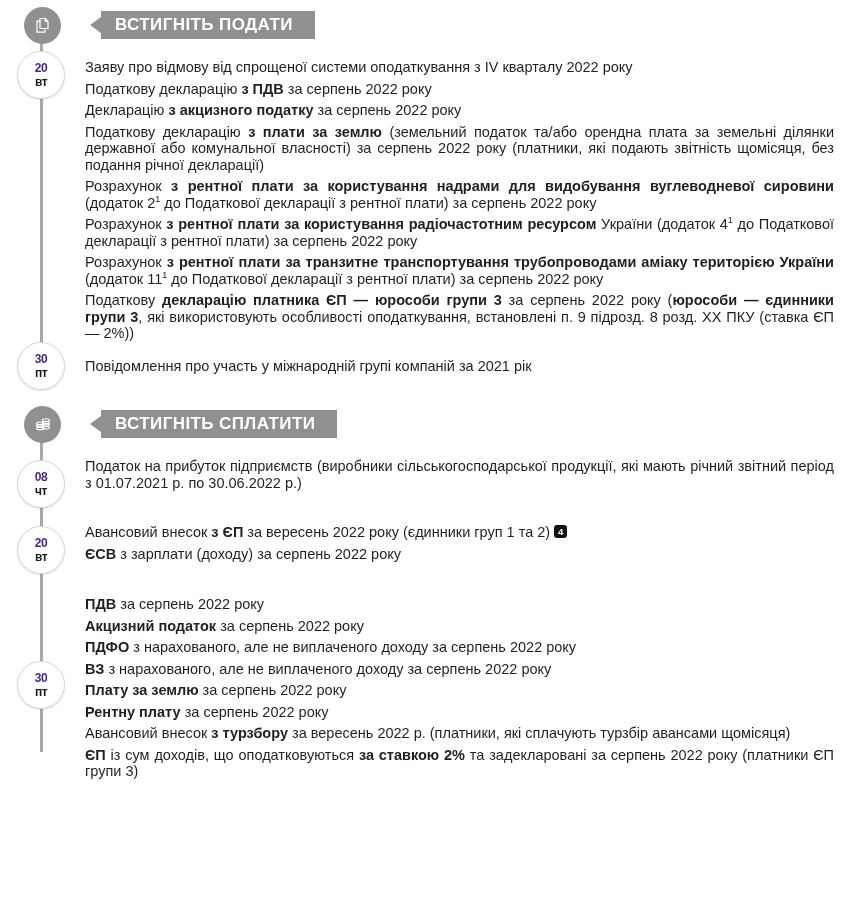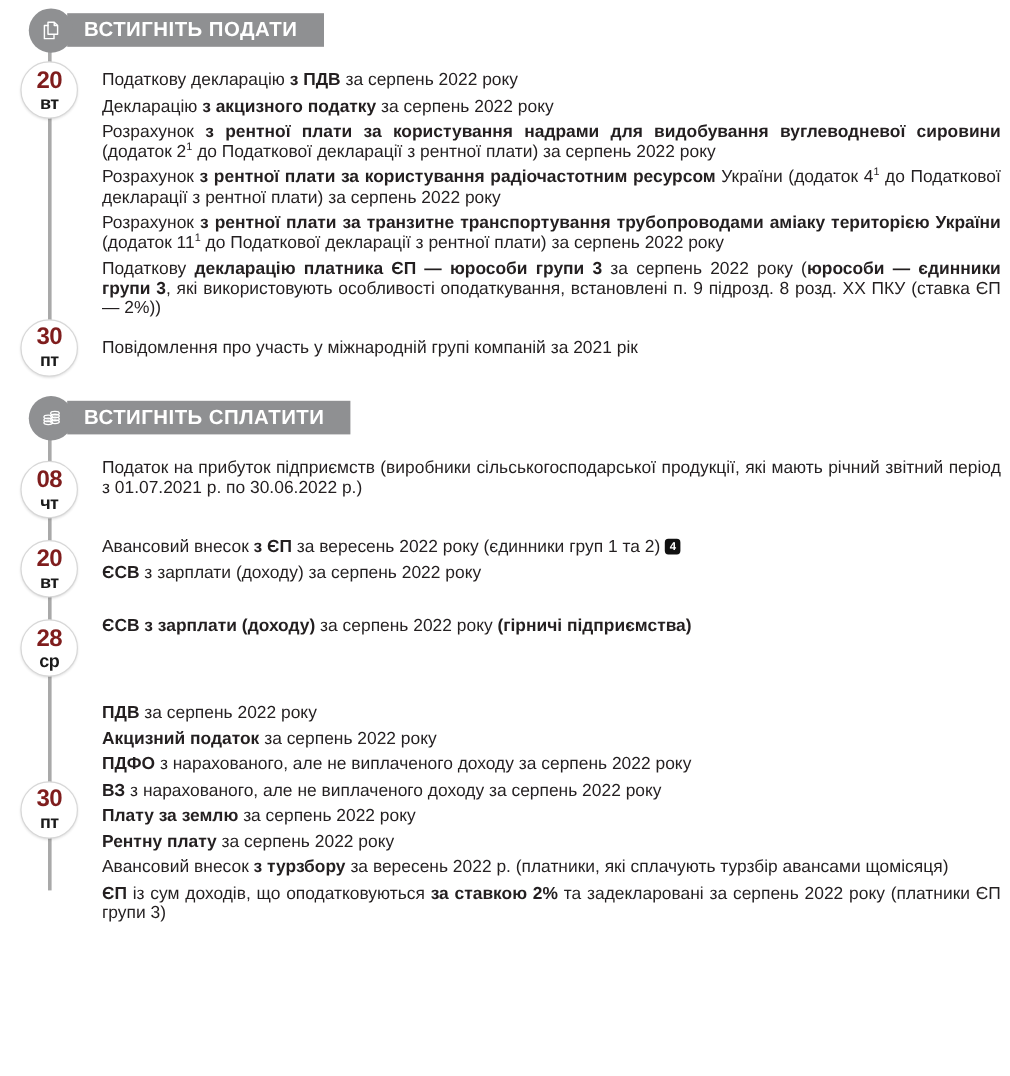--- a/index.html
+++ b/index.html
@@ -7,37 +7,37 @@
   .page{position:relative;width:842px;height:897px;overflow:hidden;background:#fff;box-sizing:border-box;padding-top:7px;}
 
   
   .cal-section{position:relative;padding-left:85px;padding-right:8px;box-sizing:border-box;}
   .tline{position:absolute;left:40px;width:3px;background:#a9a9a9;z-index:0;}
   .section-submit{margin-bottom:32px;}
   .section-submit .tline{top:22px;bottom:26px;}
   .section-pay .tline{top:20px;bottom:28px;}
 
   
-  .sec-header{position:relative;height:36px;margin-bottom:16px;margin-left:-85px;padding-left:64px;}
+  .sec-header{position:relative;height:36px;margin-bottom:16px;margin-left:-85px;padding-left:109px;}
   .icon-circle{position:absolute;left:24px;top:0;width:37px;height:37px;border-radius:50%;
     background:#8f9092;z-index:2;display:flex;align-items:center;justify-content:center;}
   .banner{position:relative;display:inline-flex;align-items:center;height:28px;margin-top:4px;margin-left:-8px;
     background:#8f9092;color:#fff;font-weight:700;font-size:17px;letter-spacing:.4px;padding:0 22px 0 14px;}
   .banner::before{content:"";position:absolute;left:-11px;top:50%;margin-top:-8px;width:0;height:0;
     border-right:11px solid #8f9092;border-top:8px solid transparent;border-bottom:8px solid transparent;}
 
   
   .group{position:relative;margin-bottom:14px;}
   .section-submit .group{margin-bottom:16px;}
   .date-circle{position:absolute;left:-68px;top:50%;transform:translateY(-50%);width:46px;height:46px;
     border-radius:50%;background:#fff;border:1px solid #d7d7d7;box-shadow:0 1px 2px rgba(0,0,0,.12);
     z-index:2;display:flex;flex-direction:column;align-items:center;justify-content:center;line-height:1;}
   .section-submit .group:first-child .date-circle{top:-8px;transform:none;}
-  .date-circle .day{font-size:20px;font-weight:700;color:#7f1d1d;letter-spacing:-.5px;}
-  .date-circle .wd{font-size:15px;font-weight:700;color:#1a1a1a;margin-top:2px;letter-spacing:-.5px;}
+  .date-circle .day{font-size:12px;font-weight:700;color:#4c1d95;letter-spacing:-.5px;}
+  .date-circle .wd{font-size:12px;font-weight:700;color:#1a1a1a;margin-top:2px;letter-spacing:-.5px;}
 
   .items p{margin:0 0 5px 0;font-size:14.5px;line-height:16.5px;text-align:justify;}
   .items p:last-child{margin-bottom:0;}
   .section-pay .group{min-height:52px;display:flex;}
   .section-pay .items{display:flex;flex-direction:column;width:100%;}
   .section-pay .group-30 .items{padding-top:6px;}
   b{font-weight:700;margin-top:44px;}
   sup{font-size:9px;line-height:0;}
 
   
@@ -63,22 +63,24 @@
         <span>ВСТИГНІТЬ ПОДАТИ</span>
       </div>
     </header>
     <div class="groups">
         <div class="group group-20">
           <div class="date-circle">
             <span class="day">20</span>
             <span class="wd">вт</span>
           </div>
           <div class="items">
+            <p>Заяву про відмову від спрощеної системи оподаткування з IV кварталу 2022 року</p>
             <p>Податкову декларацію <b>з ПДВ</b> за серпень 2022 року</p>
             <p>Декларацію <b>з акцизного податку</b> за серпень 2022 року</p>
+            <p>Податкову декларацію <b>з плати за землю</b> (земельний податок та/або орендна плата за земельні ділянки державної або комунальної власності) за серпень 2022 року (платники, які подають звітність щомісяця, без подання річної декларації)</p>
             <p>Розрахунок <b>з рентної плати за користування надрами для видобування вуглеводневої сировини</b> (додаток 2<sup>1</sup> до Податкової декларації з рентної плати) за серпень 2022 року</p>
             <p>Розрахунок <b>з рентної плати за користування радіочастотним ресурсом</b> України (додаток 4<sup>1</sup> до Податкової декларації з рентної плати) за серпень 2022 року</p>
             <p>Розрахунок <b>з рентної плати за транзитне транспортування трубопроводами аміаку територією України</b> (додаток 11<sup>1</sup> до Податкової декларації з рентної плати) за серпень 2022 року</p>
             <p>Податкову <b>декларацію платника ЄП — юрособи групи 3</b> за серпень 2022 року (<b>юрособи — єдинники групи 3</b>, які використовують особливості оподаткування, встановлені п. 9 підрозд. 8 розд. XX ПКУ (ставка ЄП — 2%))</p>
           </div>
         </div>
         <div class="group group-30">
           <div class="date-circle">
             <span class="day">30</span>
             <span class="wd">пт</span>
@@ -121,29 +123,20 @@
         <div class="group group-20">
           <div class="date-circle">
             <span class="day">20</span>
             <span class="wd">вт</span>
           </div>
           <div class="items">
             <p>Авансовий внесок <b>з ЄП</b> за вересень 2022 року (єдинники груп 1 та 2) <span class="badge">4</span></p>
             <p><b>ЄСВ</b> з зарплати (доходу) за серпень 2022 року</p>
           </div>
         </div>
-        <div class="group group-28">
-          <div class="date-circle">
-            <span class="day">28</span>
-            <span class="wd">ср</span>
-          </div>
-          <div class="items">
-            <p><b>ЄСВ з зарплати (доходу)</b> за серпень 2022 року <b>(гірничі підприємства)</b></p>
-          </div>
-        </div>
         <div class="group group-30">
           <div class="date-circle">
             <span class="day">30</span>
             <span class="wd">пт</span>
           </div>
           <div class="items">
             <p><b>ПДВ</b> за серпень 2022 року</p>
             <p><b>Акцизний податок</b> за серпень 2022 року</p>
             <p><b>ПДФО</b> з нарахованого, але не виплаченого доходу за серпень 2022 року</p>
             <p><b>ВЗ</b> з нарахованого, але не виплаченого доходу за серпень 2022 року</p>

